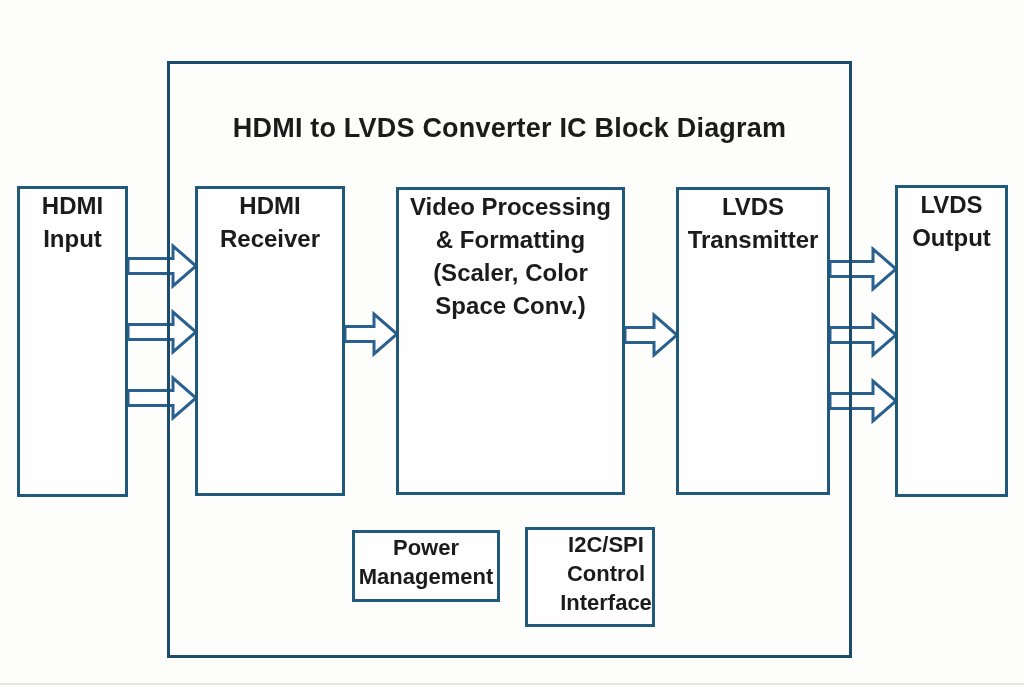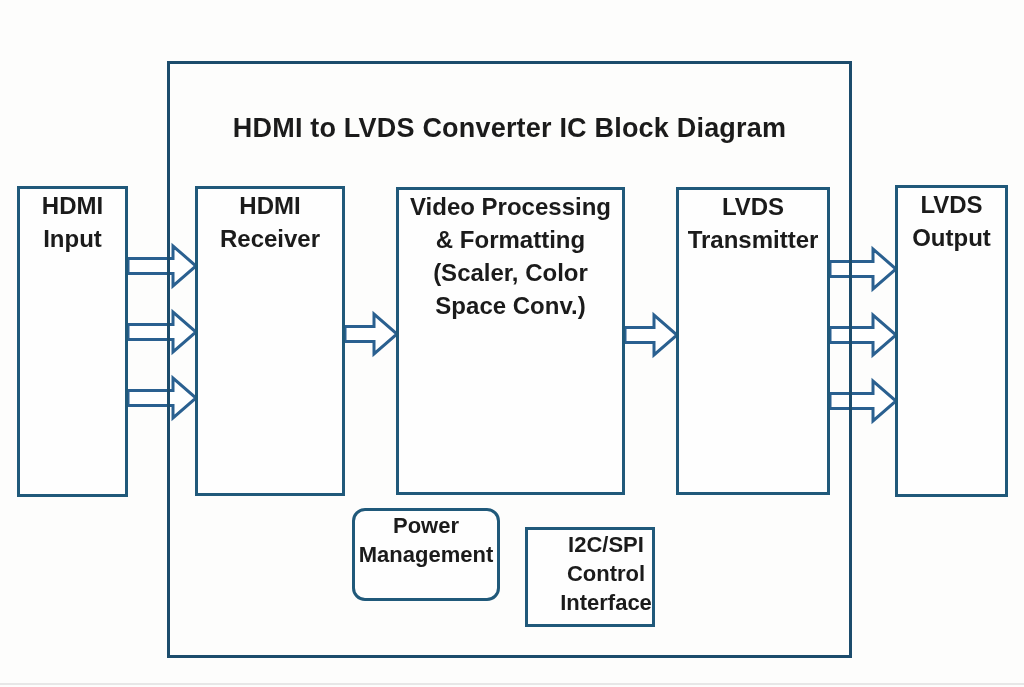--- a/index.html
+++ b/index.html
@@ -57,21 +57,21 @@
   }
   .block.small .label{
     font-size:22px;
     line-height:29px;
   }
   #blk-hdmi-input      {left:17px;  top:186px; width:111px; height:311px;}
   #blk-hdmi-receiver   {left:195px; top:186px; width:150px; height:310px;}
   #blk-video-processing{left:396px; top:187px; width:229px; height:308px;}
   #blk-lvds-transmitter{left:676px; top:187px; width:154px; height:308px;}
   #blk-lvds-output     {left:895px; top:185px; width:113px; height:312px;}
-  #blk-power-mgmt      {left:352px; top:508px; width:148px; height:93px;border-radius:13px;}
+  #blk-power-mgmt      {left:352px; top:530px; width:148px; height:72px;}
   #blk-i2c-control     {left:525px; top:527px; width:130px; height:100px;padding-left:32px;}
   .arrow-layer{
     position:absolute;
     left:0; top:0;
     width:1024px; height:687px;
     pointer-events:none;
   }
   .bottom-edge{
     position:absolute;
     left:0; bottom:2px;

